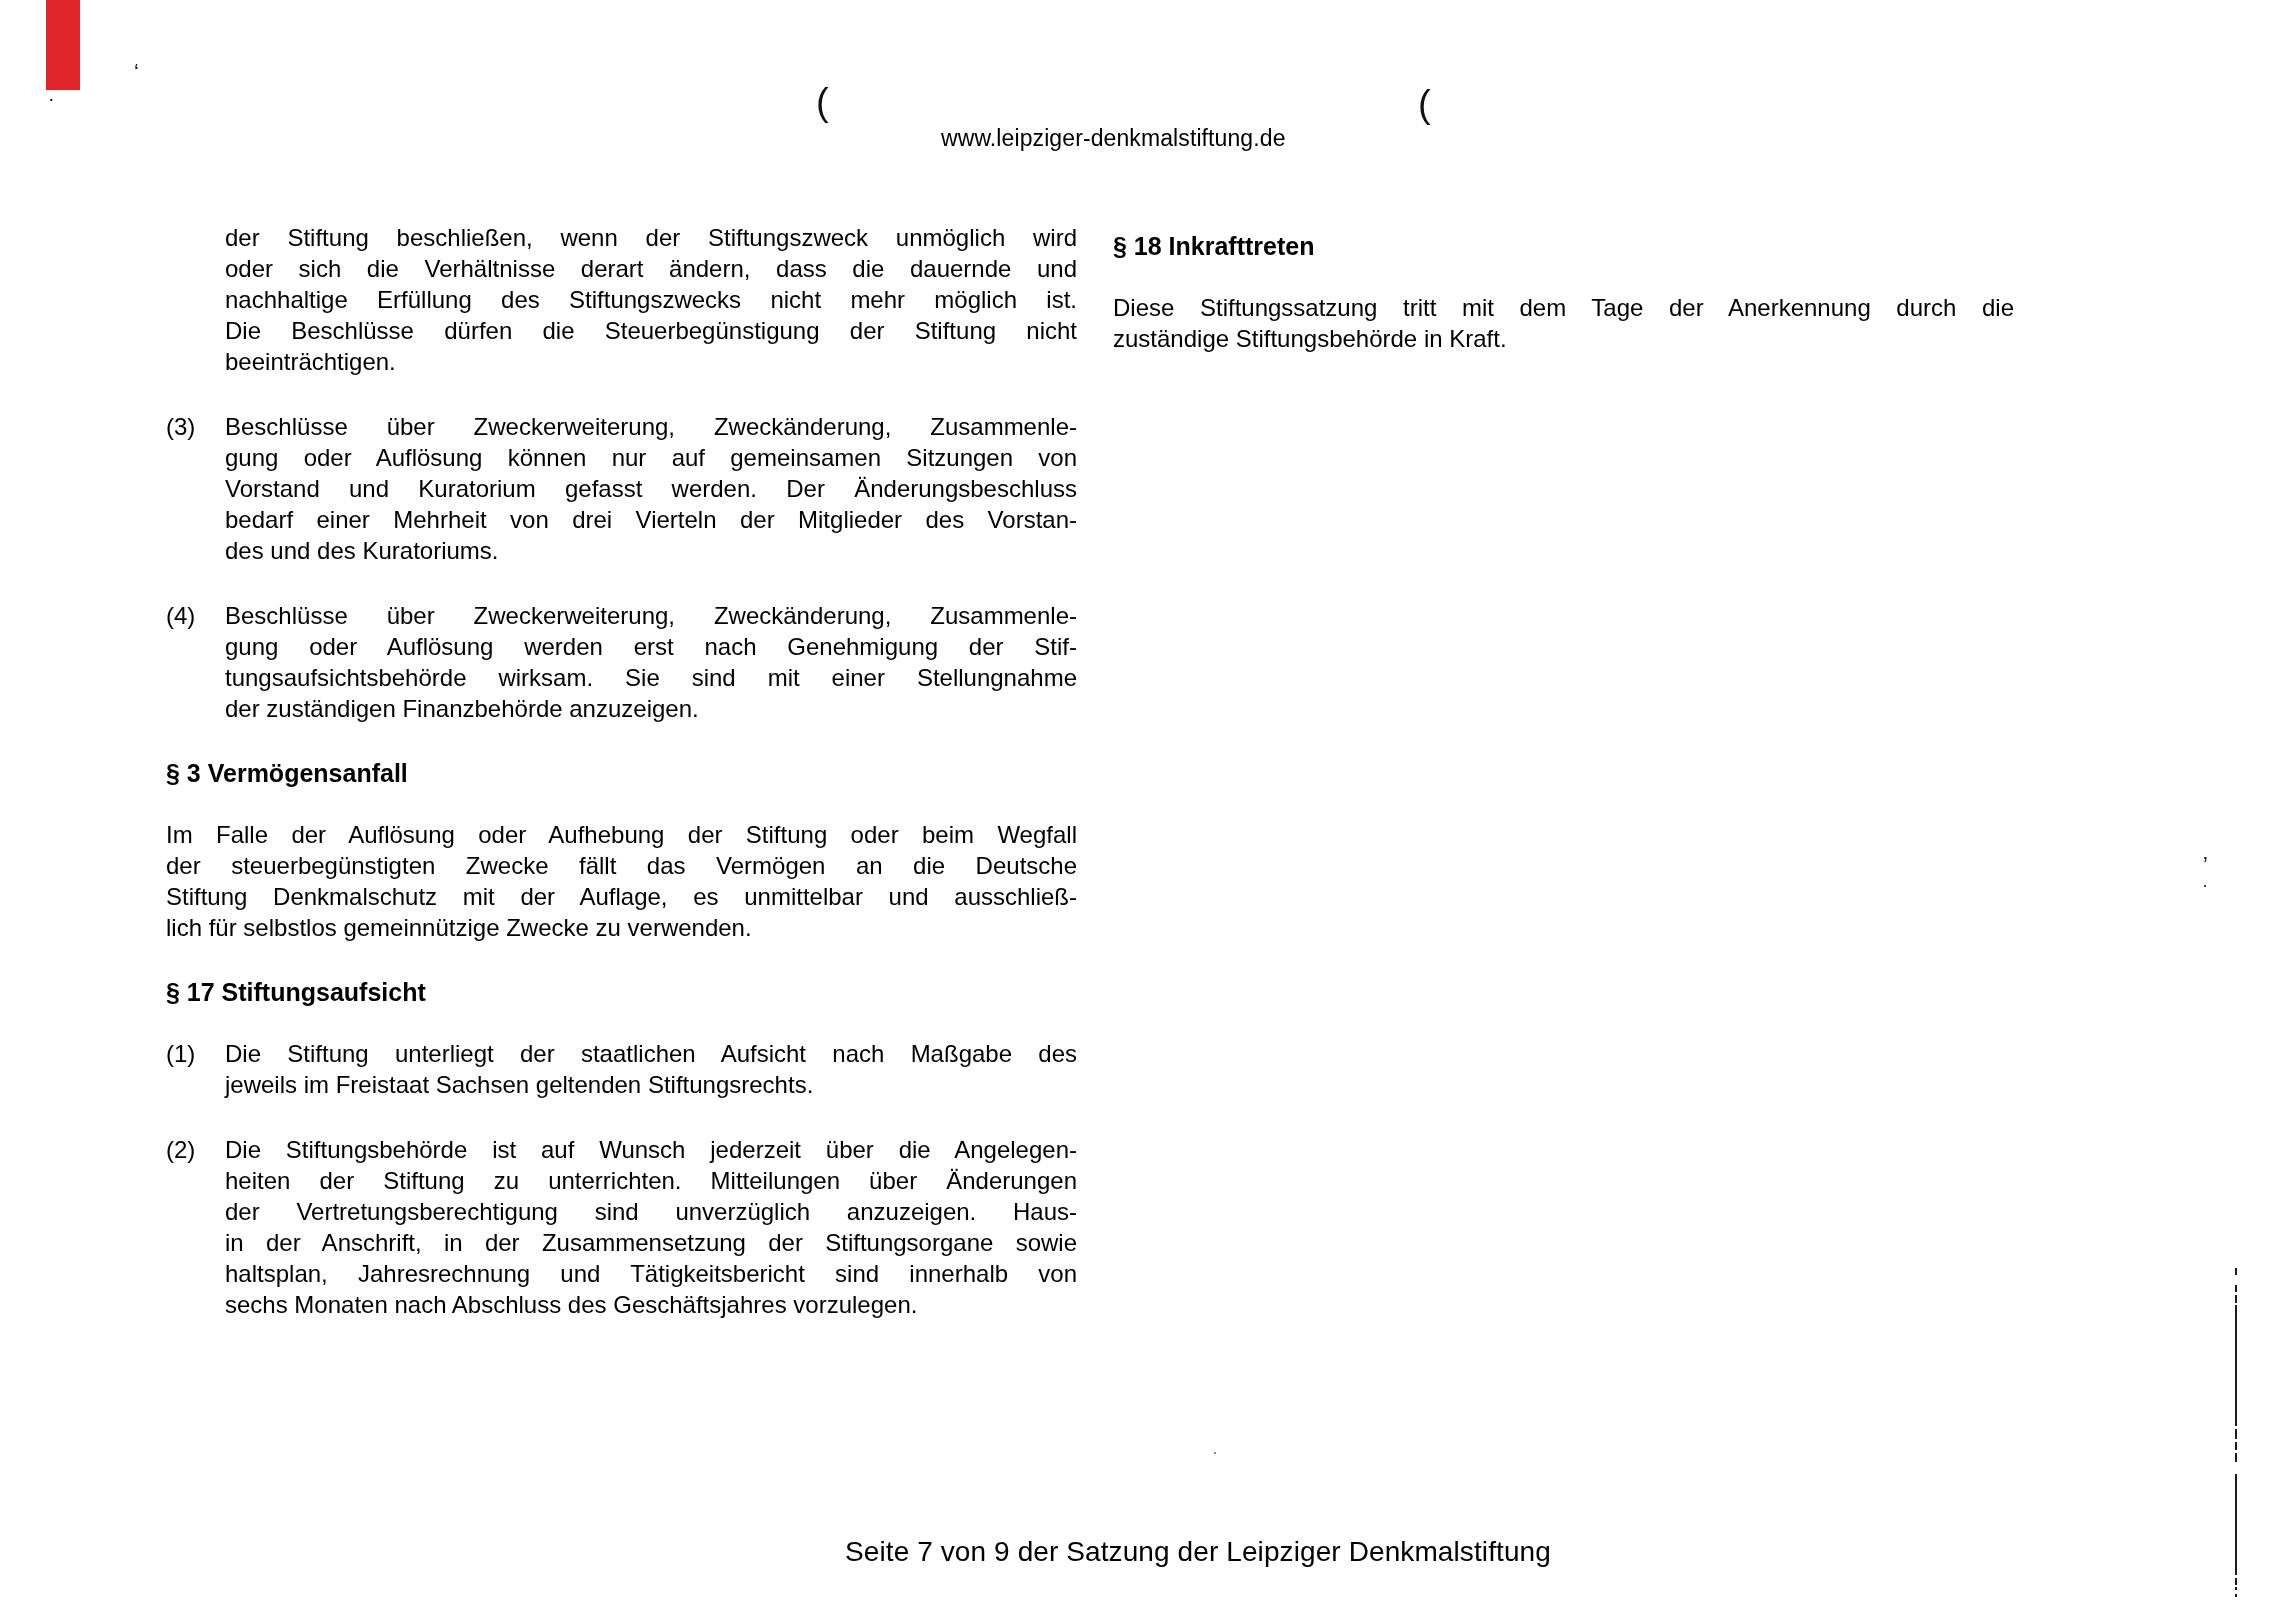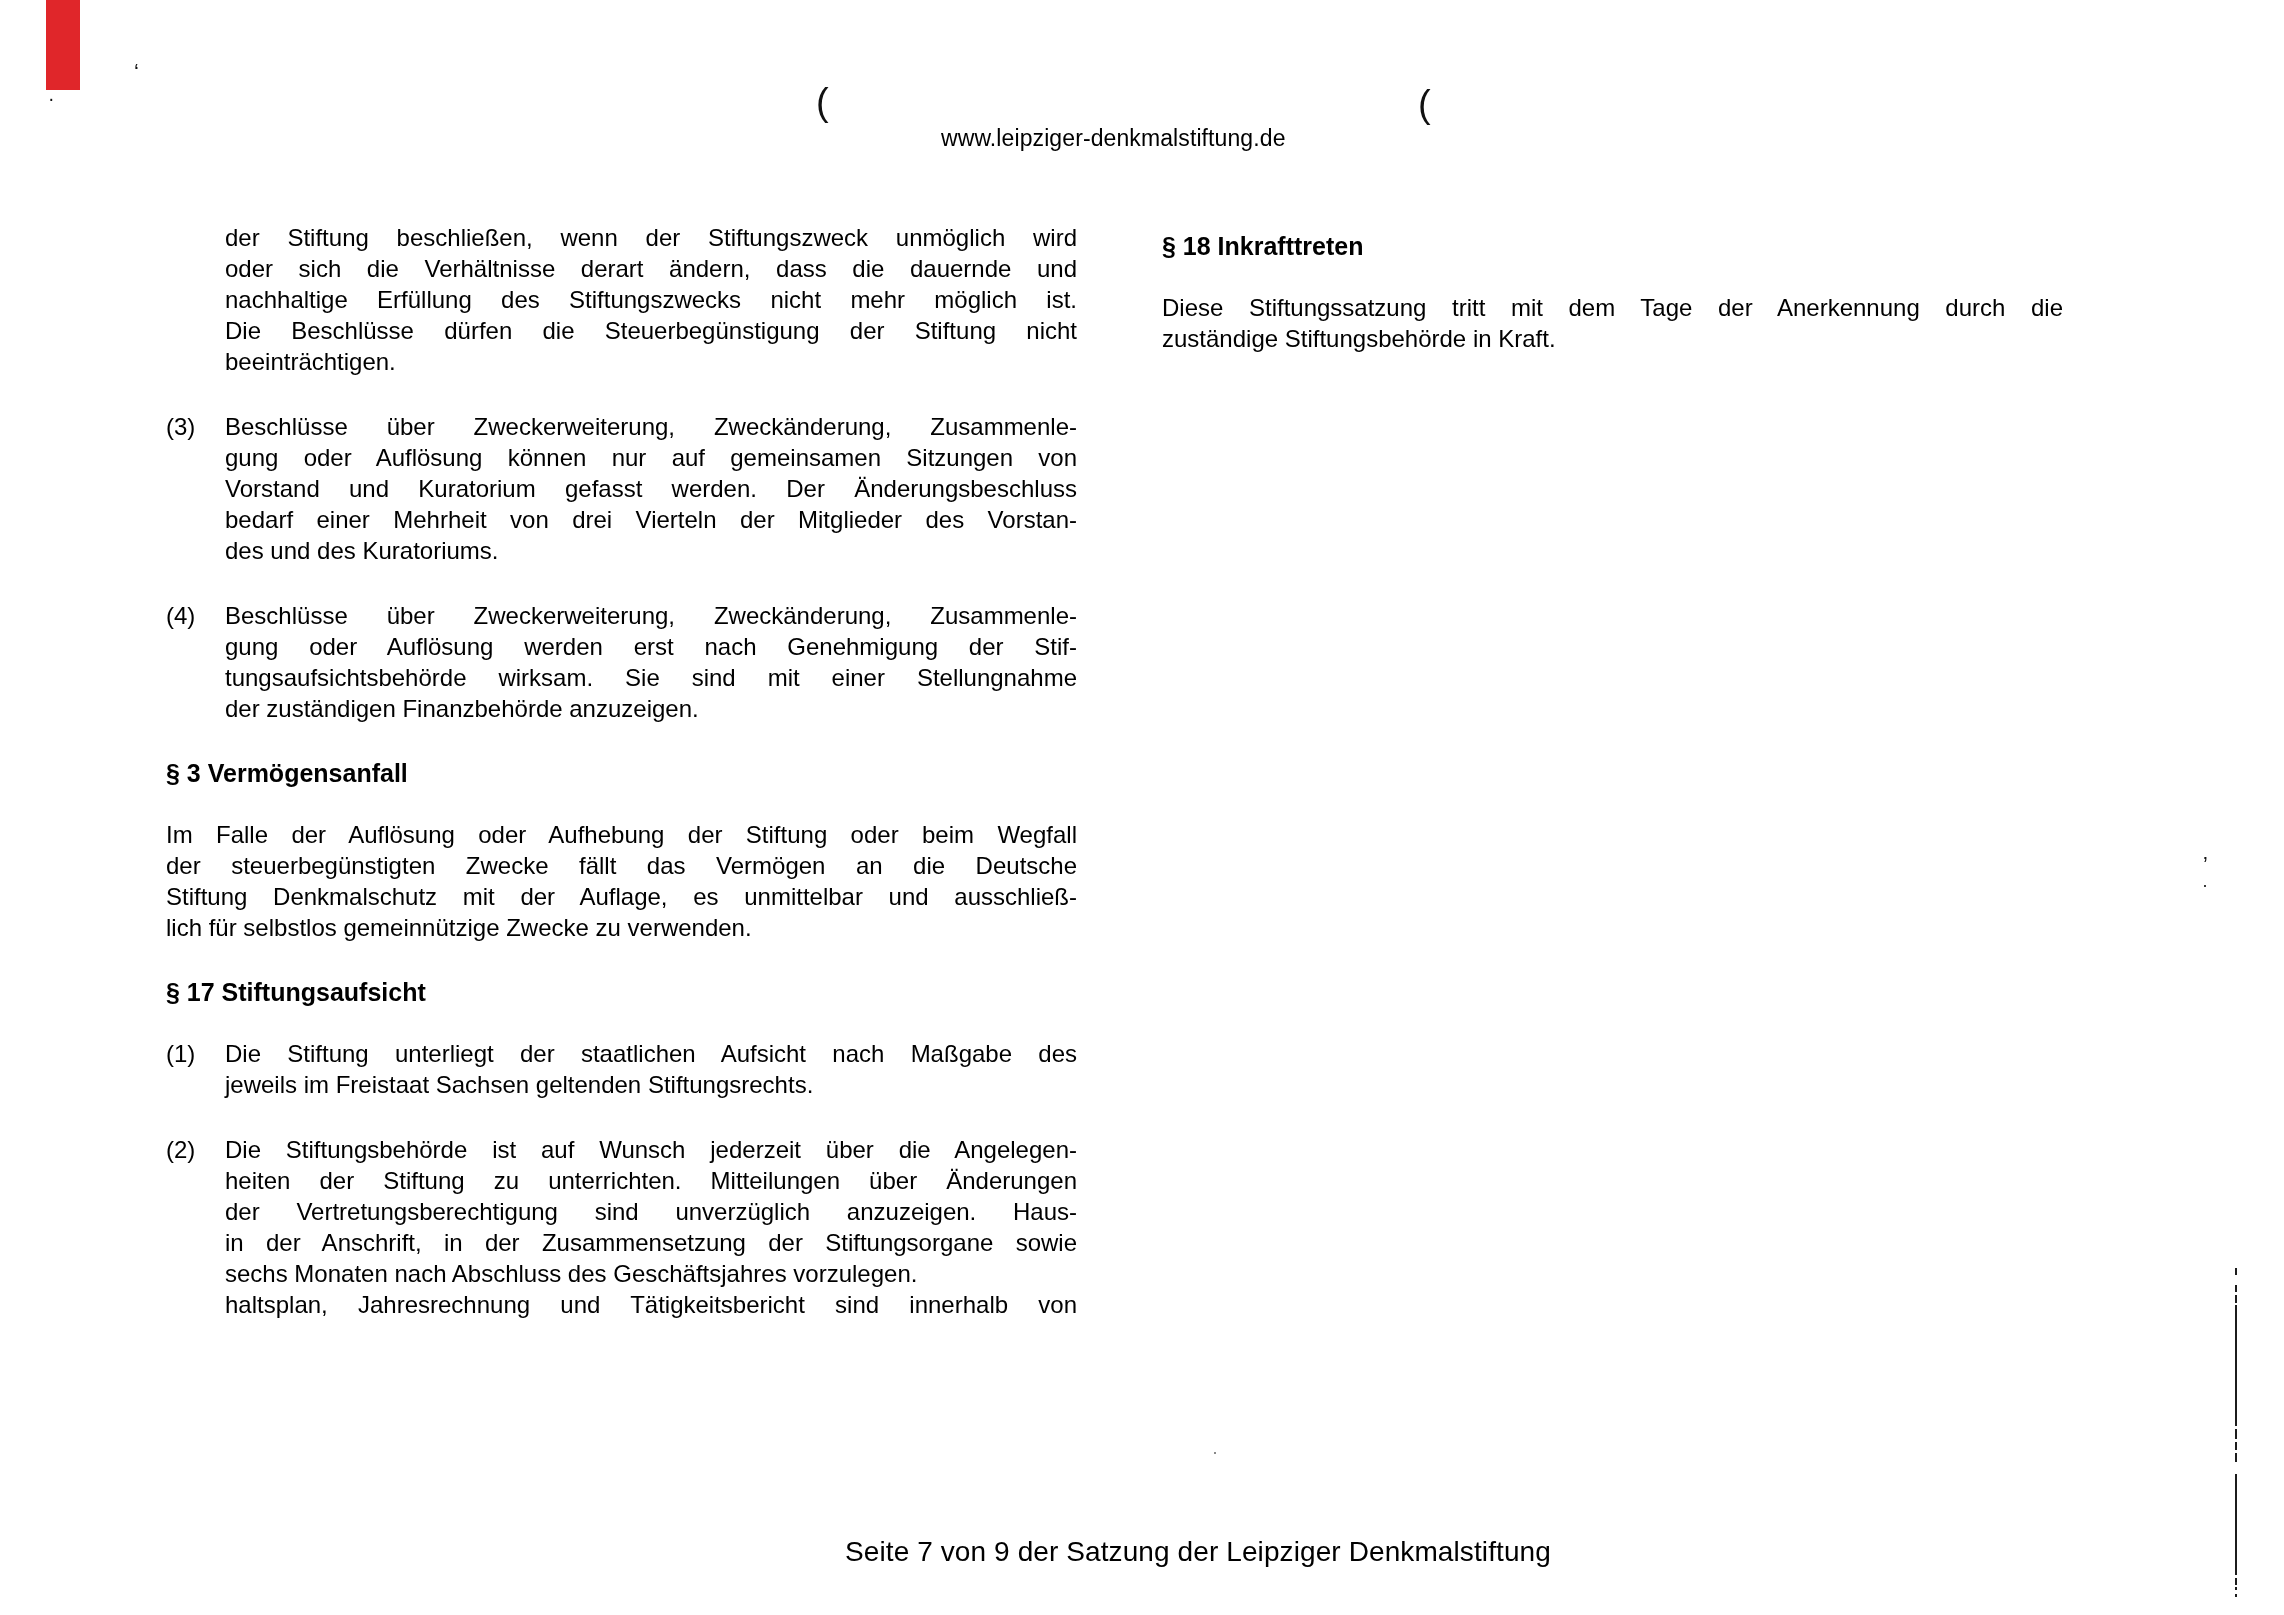--- a/index.html
+++ b/index.html
@@ -11,21 +11,21 @@
     font-family:"Liberation Sans", sans-serif;
     overflow:hidden;
   }
   
   .url-header{position:absolute;left:941px;top:125px;font-size:23px;letter-spacing:0.1px;white-space:nowrap;}
   .footer{position:absolute;left:845px;top:1536px;font-size:28px;letter-spacing:0.1px;white-space:nowrap;}
 
   
   .col{position:absolute;top:222px;}
   .col-left{left:166px;width:911px;}
-  .col-right{left:1162px;width:901px;}
+  .col-right{left:1113px;width:901px;}
 
   .block{display:flex;margin-bottom:34px;font-size:24px;line-height:31px;justify-content:flex-end;}
   .block.indented{margin-left:59px;}
   .marker{flex:0 0 59px;width:59px;}
   .btext{flex:1;min-width:0;}
   .jline{text-align:justify;text-align-last:justify;text-justify:inter-word;}
   .jline.last{text-align-last:left;}
 
   .heading{font-weight:bold;font-size:25px;line-height:31px;margin:27px 0 30px 0;white-space:nowrap;}
   .col-right .heading:first-child{margin-top:9px;}
@@ -117,22 +117,22 @@
           <div class="jline last">jeweils im Freistaat Sachsen geltenden Stiftungsrechts.</div>
         </div>
       </div>
       <div class="block">
         <div class="marker">(2)</div>
         <div class="btext">
           <div class="jline">Die Stiftungsbehörde ist auf Wunsch jederzeit über die Angelegen-</div>
           <div class="jline">heiten der Stiftung zu unterrichten. Mitteilungen über Änderungen</div>
           <div class="jline">der Vertretungsberechtigung sind unverzüglich anzuzeigen. Haus-</div>
           <div class="jline">in der Anschrift, in der Zusammensetzung der Stiftungsorgane sowie</div>
+          <div class="jline">haltsplan, Jahresrechnung und Tätigkeitsbericht sind innerhalb von</div>
           <div class="jline last">sechs Monaten nach Abschluss des Geschäftsjahres vorzulegen.</div>
-          <div class="jline">haltsplan, Jahresrechnung und Tätigkeitsbericht sind innerhalb von</div>
         </div>
       </div>
     </div>
   <div class="col col-right" id="col-right">
       <div class="heading">§ 18 Inkrafttreten</div>
       <div class="block">
         <div class="btext">
           <div class="jline">Diese Stiftungssatzung tritt mit dem Tage der Anerkennung durch die</div>
           <div class="jline last">zuständige Stiftungsbehörde in Kraft.</div>
         </div>

